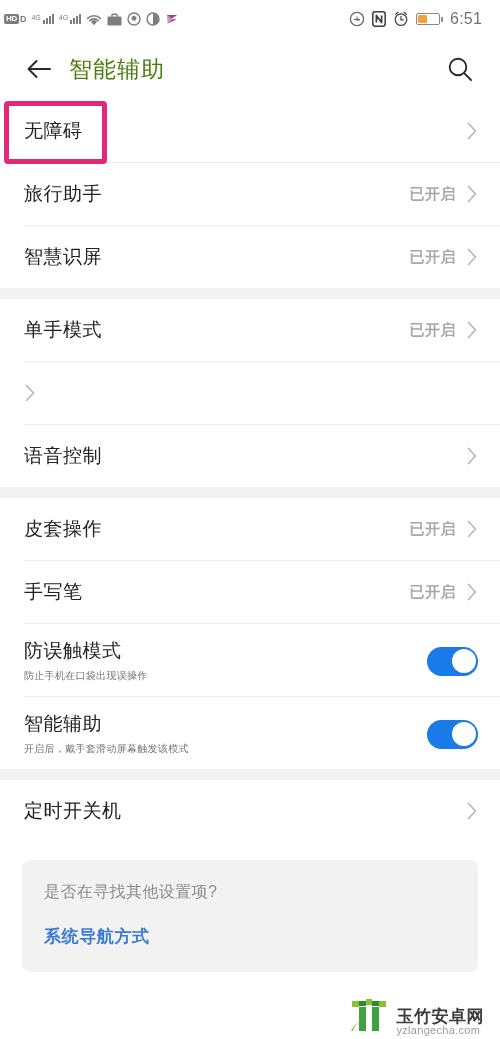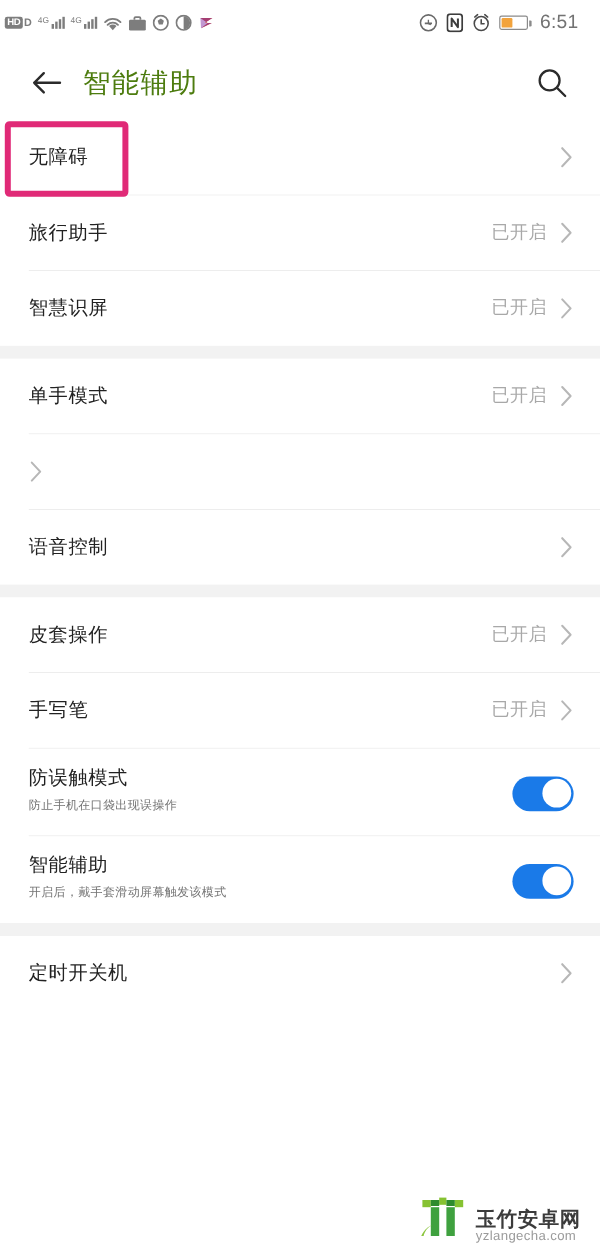--- a/index.html
+++ b/index.html
@@ -66,24 +66,24 @@
   
   .group { background: #ffffff; }
   .gap { height: 11px; background: #f2f2f2; }
   .row {
     position: relative; display: flex; align-items: center;
     padding: 0 22px 0 24px; min-height: 62px; background: #ffffff;
   }
   .row.two-line { min-height: 72px; padding-top: 10px; padding-bottom: 10px; align-items: flex-start;}
   .row-texts { flex: 1; display: flex; flex-direction: column; justify-content: center; gap: 5px; }
   .row.two-line .row-texts { padding-top: 4px; }
-  .row-title { font-size: 16px; color: #222222; letter-spacing: 0.5px; }
+  .row-title { font-size: 19px; color: #222222; letter-spacing: 0.5px; }
   .row-sub { font-size: 10px; color: #737373; letter-spacing: 0.3px; }
   .row-value { font-size: 15px; color: #a8a8a8; margin-right: 10px; letter-spacing: 0.5px; }
-  .row-right { display: flex; align-items: flex-start; }
+  .row-right { display: flex; align-items: flex-end; font-weight: bold; }
   .row.two-line .row-right { align-self: center; margin-top: 2px; }
   .divider { height: 1px; background: #ededed; margin-left: 24px; }
 
   
   .chev { width: 12px; height: 20px; display: block; }
 
   
   .toggle {
     width: 51px; height: 29px; border-radius: 15px; background: #1a7ae8;
     position: relative; flex-shrink: 0;
@@ -368,20 +368,26 @@
             <span>
               <svg class="chev" viewBox="0 0 12 20">
                 <path d="M2.5 2.5 L9.5 10 L2.5 17.5" stroke="#b7b7b7" stroke-width="1.7" fill="none" stroke-linecap="round" stroke-linejoin="round"></path>
               </svg>
             </span>
           </div>
         </div>
       </div>
     </div>
 
+  <div class="card-area">
+    <div class="card">
+      <div class="card-q">是否在寻找其他设置项?</div>
+      <div class="card-link" style="color: rgb(58, 123, 213);">系统导航方式</div>
+    </div>
+  </div>
 
   <div class="highlight" style="border-color: rgb(224, 42, 119);"></div>
 
   <div class="watermark">
     <span>
       <svg width="42" height="40" viewBox="0 0 42 40">
         <rect x="10" y="14" width="7" height="24" fill="#3fa13f"></rect>
         <rect x="23" y="14" width="7" height="24" fill="#3fa13f"></rect>
         <rect x="3" y="8" width="7" height="6" fill="#86c232"></rect>
         <rect x="17" y="6" width="6" height="6" fill="#86c232"></rect>

